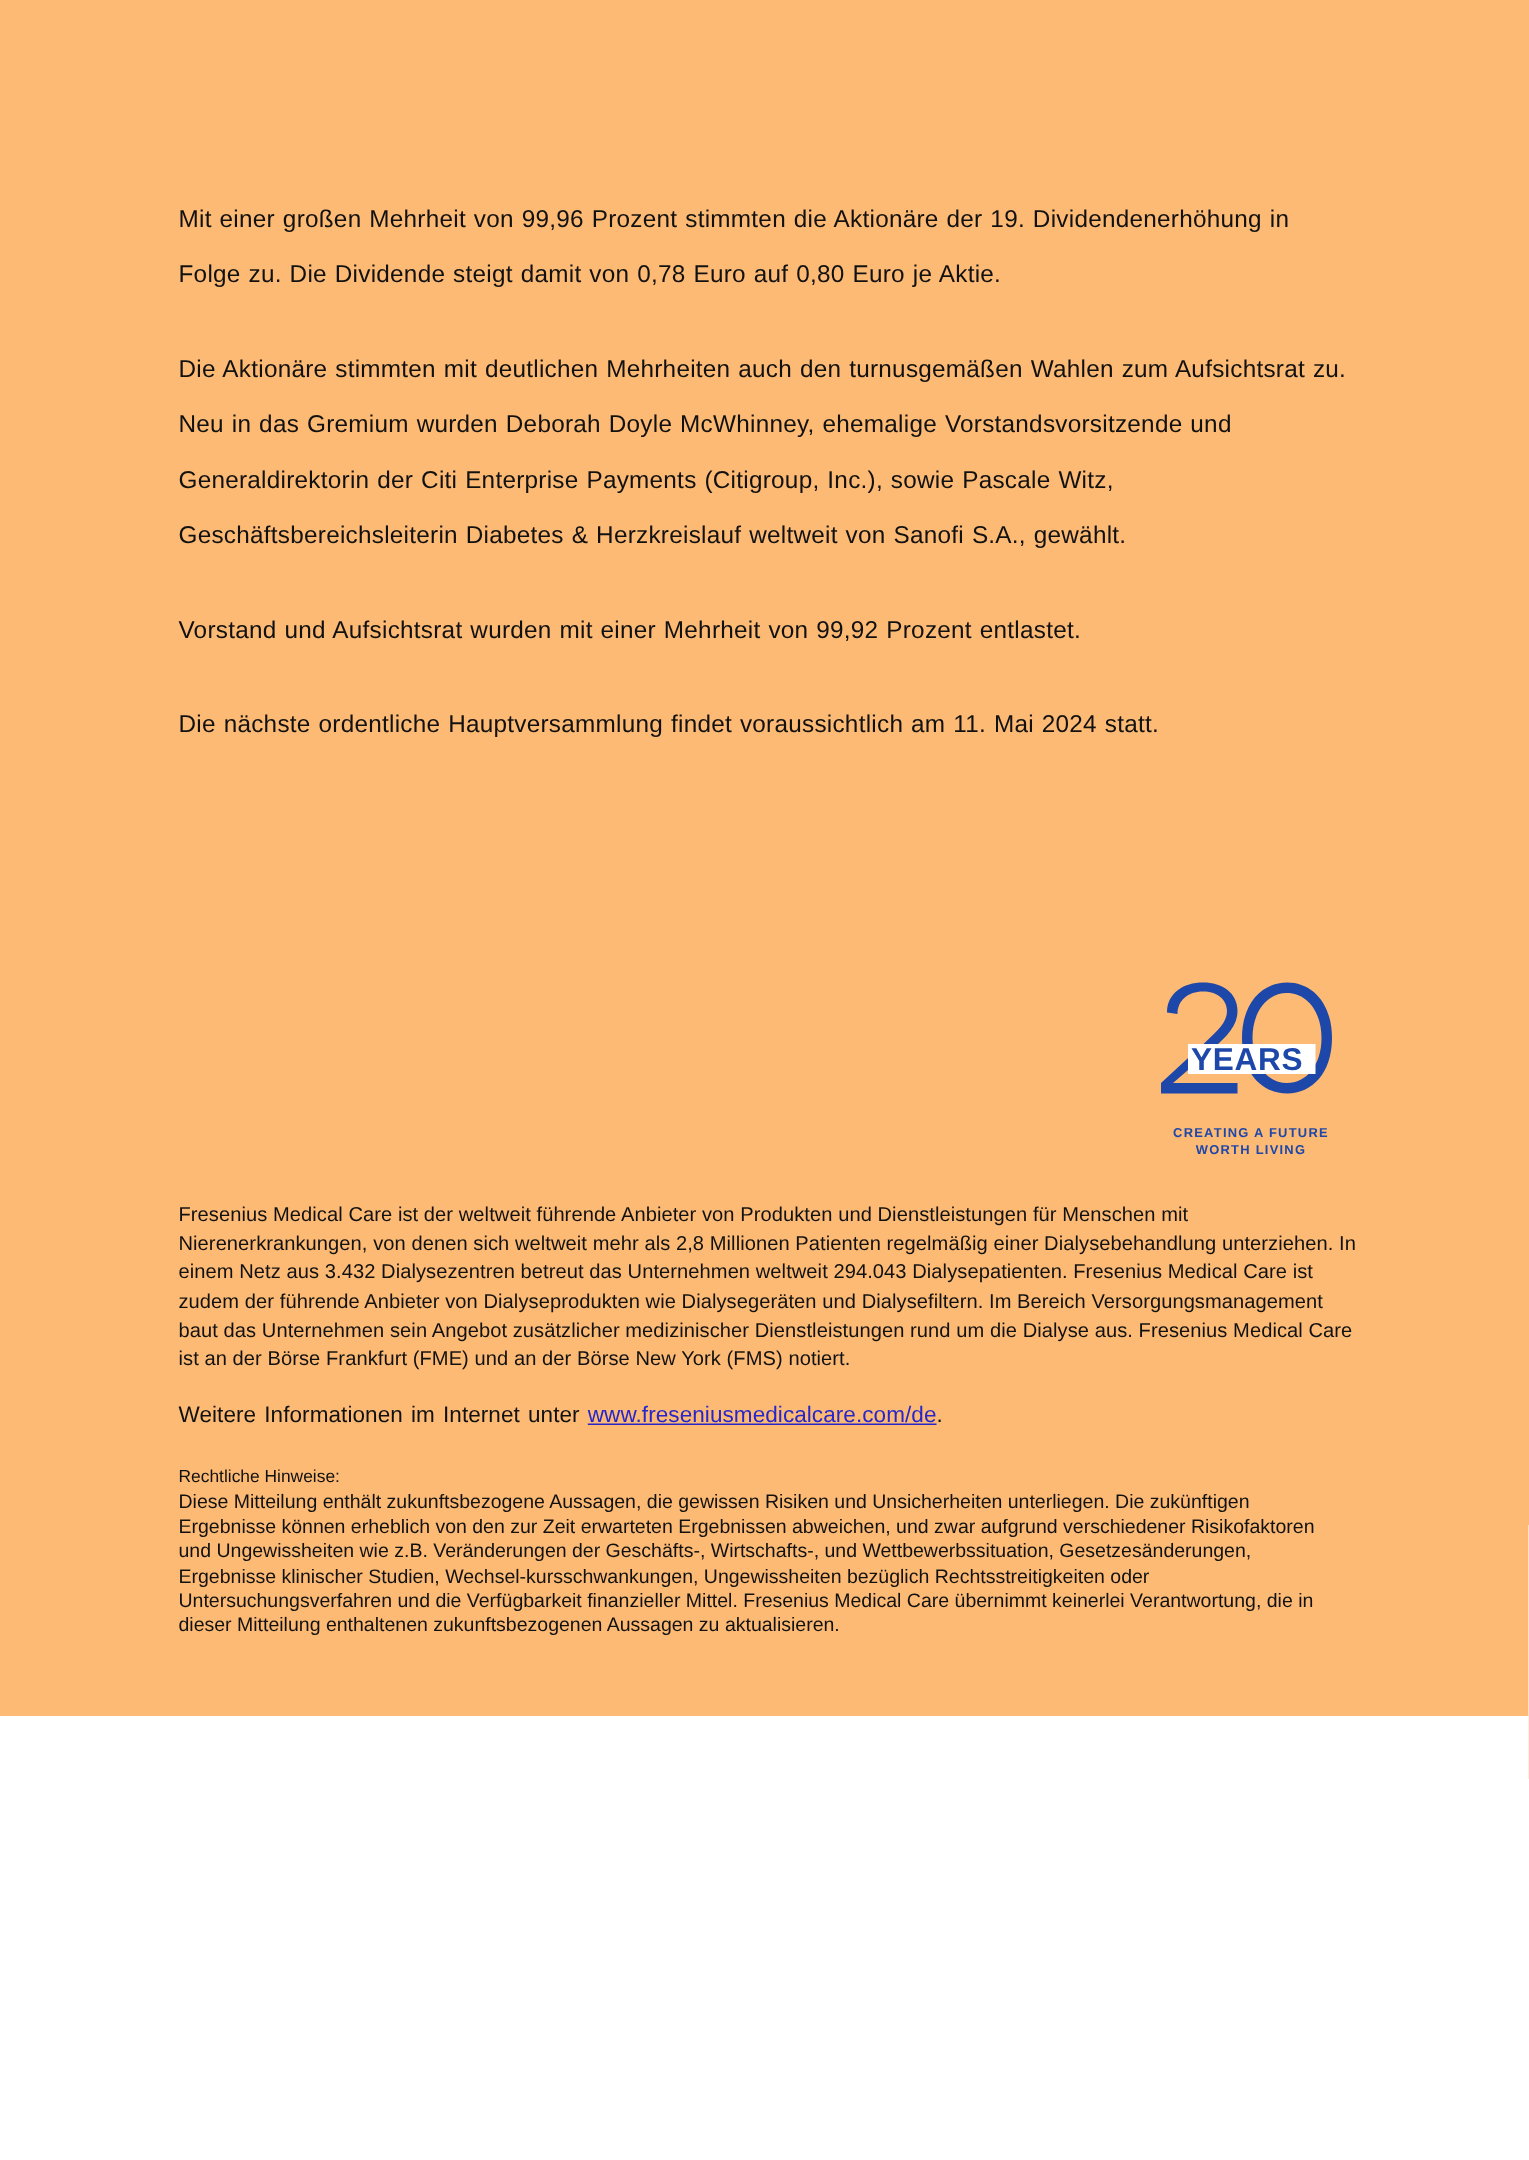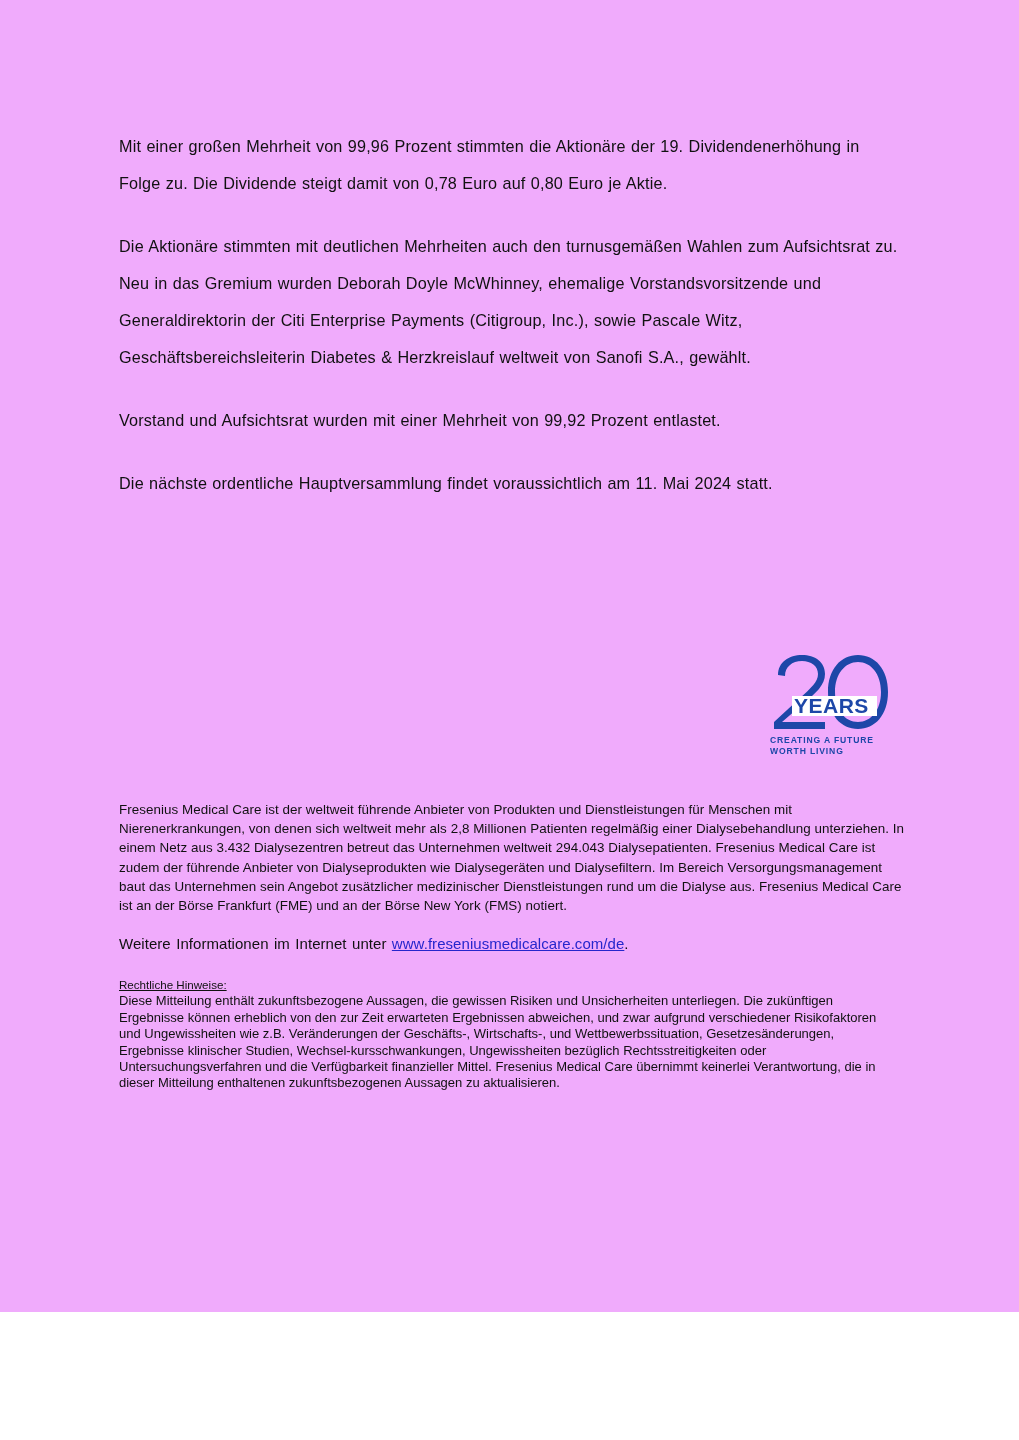--- a/index.html
+++ b/index.html
@@ -13,22 +13,22 @@
     position: relative;
     font-family: "Liberation Sans", sans-serif;
     color: #000000;
     -webkit-font-smoothing: antialiased;
   }
 
   .page {
     position: absolute;
     inset: 0;
     width: 1019px;
-    height: 1312px;
-    background: #f0abfc;
+    height: 1144px;
+    background: #fdba74;
     overflow: hidden;
   }
 
   
   .body-block {
     position: absolute;
     left: 119px;
     top: 128px;
     width: 782px;
   }
@@ -50,29 +50,30 @@
     top: 653px;
     width: 128px;
     height: 108px;
   }
   .logo-mark {
     display: block;
     width: 122px;
     height: 78px;
   }
   .logo-tagline {
-    margin-top: 4px;
+    margin-top: 19px;
     font-family: "Liberation Sans", sans-serif;
     font-size: 8.6px;
     font-weight: bold;
     letter-spacing: 0.85px;
     line-height: 10.5px;
     color: #1d47a8;
     text-transform: uppercase;
     white-space: pre-line;
+    text-align: center;
   }
 
   
   .boiler-block {
     position: absolute;
     left: 119px;
     top: 800px;
     width: 785px;
   }
   .boiler-para {
@@ -102,21 +103,20 @@
     position: absolute;
     left: 119px;
     top: 977px;
     width: 760px;
   }
   .legal-title {
     font-size: 11.6px;
     line-height: 16.4px;
     color: #111111;
     margin: 0;
-    text-decoration: underline;
   }
   .legal-body {
     font-size: 13px;
     line-height: 16.4px;
     color: #111111;
     margin: 0;
     text-align: left;
   }
 
   

